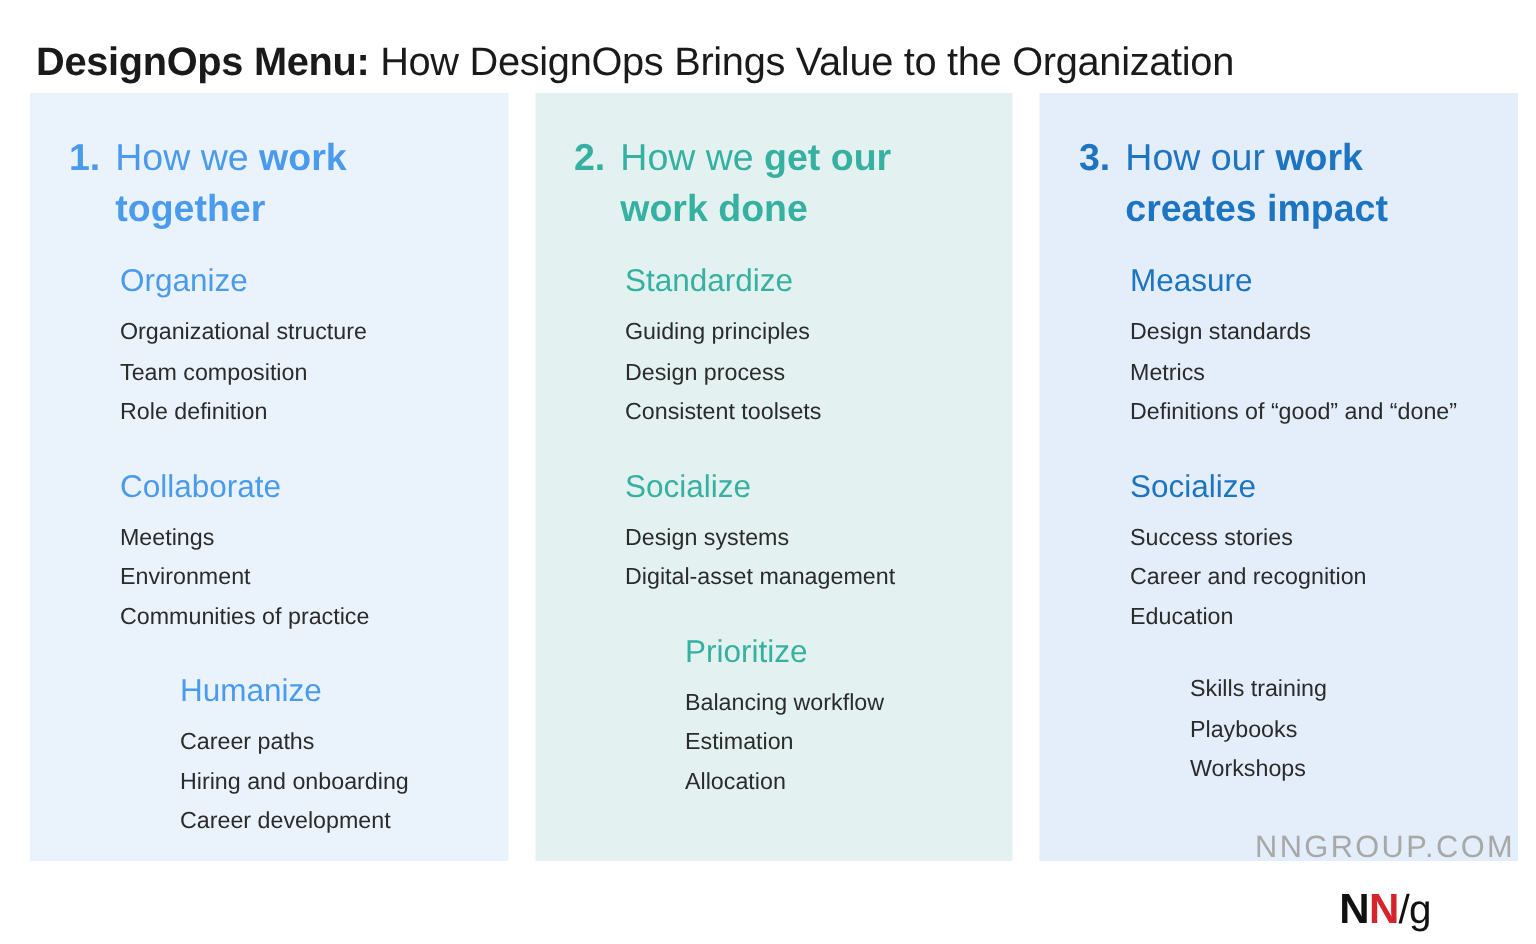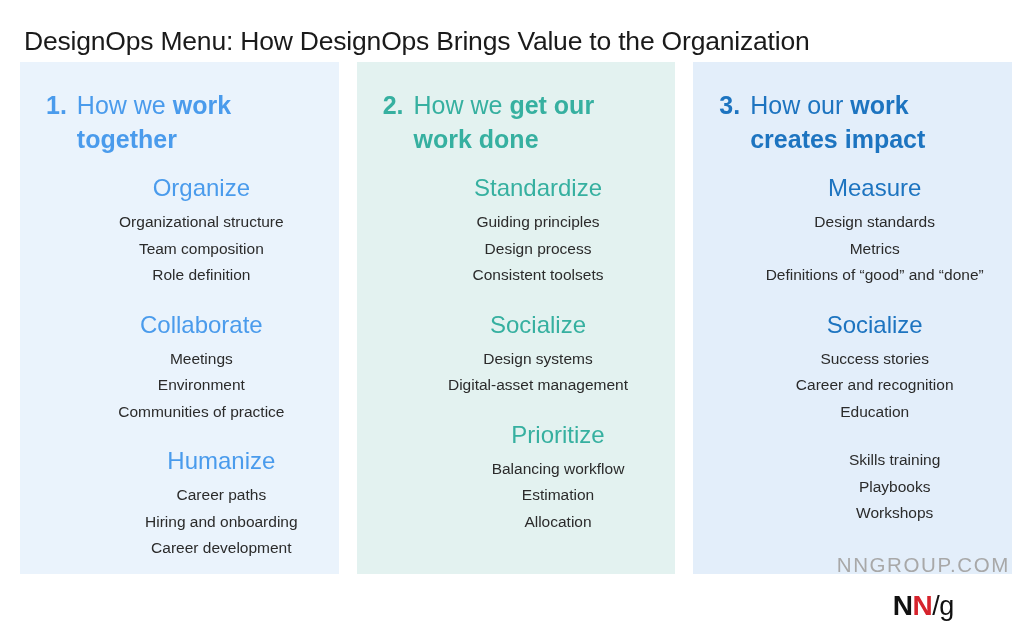--- a/index.html
+++ b/index.html
@@ -24,21 +24,21 @@
     left: 24px;
     top: 6px;
     width: 985px;
     font-size: 26.5px;
     line-height: 34px;
     color: #1a1a1a;
     letter-spacing: -0.2px;
     white-space: nowrap;
   }
   .title .lead {
-    font-weight: normal;
+    font-weight: bold;
   }
   .title .rest {
     font-weight: normal;
   }
 
   .columns {
     position: absolute;
     left: 20px;
     top: 62px;
     width: 992px;
@@ -82,31 +82,29 @@
   .blue-deep .panel-num,
   .blue-deep .panel-title,
   .blue-deep .group-title { color: #1d74c0; }
 
   .groups {
     padding-left: 34px;
   }
   .group { margin-bottom: 22px; }
   .group:last-child { margin-bottom: 0; margin-left: 40px; }
   .group-title {
-    font-size: 24px;
+    font-size: 21px;
     line-height: 27px;
     font-weight: normal;
     margin: 0 0 8px 0;
-    text-align: center;
   }
   .group-items {
     list-style: none;
     margin: 0;
     padding: 0;
-    text-align: center;
   }
   .group-items li {
     font-size: 15.5px;
     line-height: 26.5px;
     color: #2b2b2b;
     white-space: nowrap;
   }
 
   .footer {
     position: absolute;

